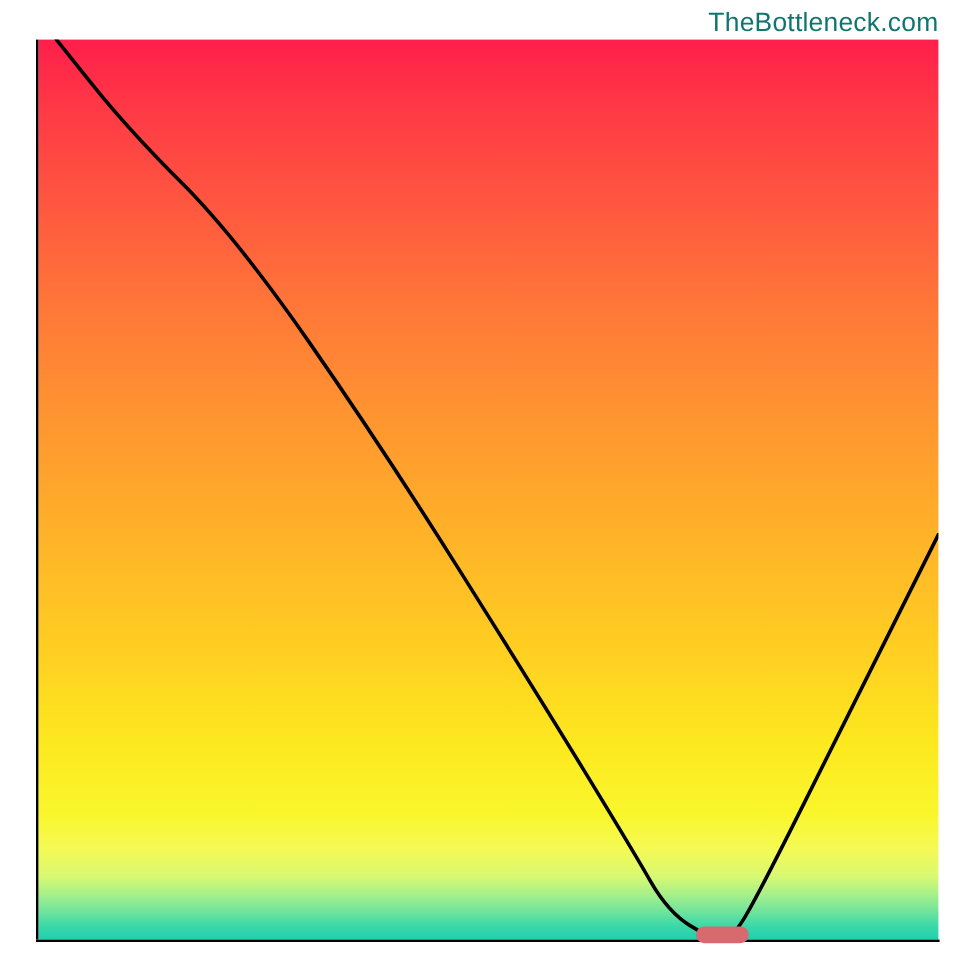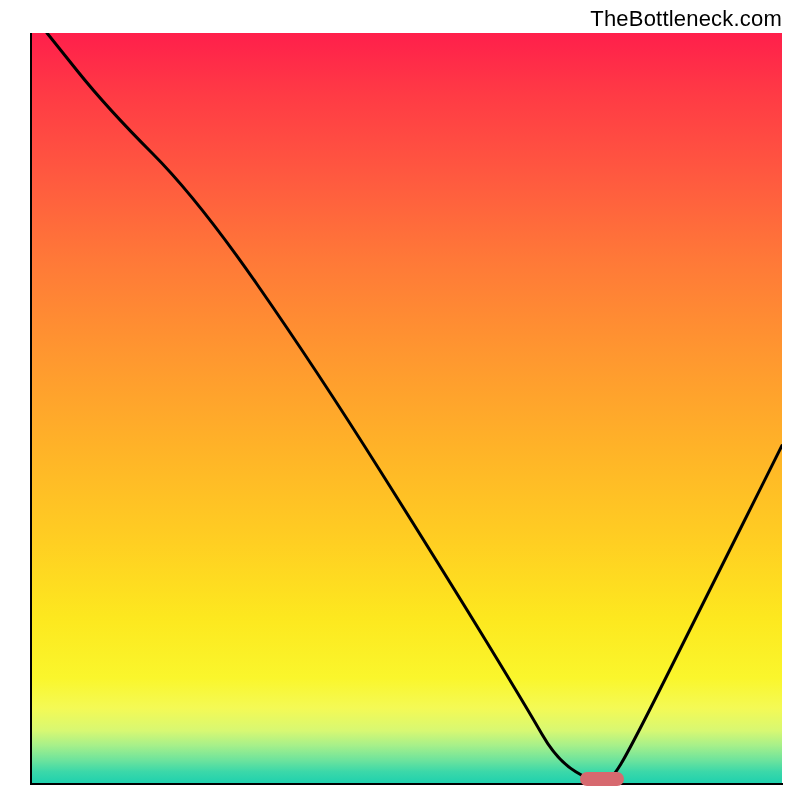--- a/index.html
+++ b/index.html
@@ -53,21 +53,21 @@
     width: 753px;
     height: 2px;
     background: #000;
   }
   .watermark {
     position: absolute;
     top: 6px;
     right: 18px;
     font-family: Arial, Helvetica, sans-serif;
     font-size: 22px;
-    color: #000000;
+    color: #0f766e;
     font-weight: 500;
     letter-spacing: 0.2px;
   }
   svg.curve {
     position: absolute;
     left: 32px;
     top: 33px;
     width: 750px;
     height: 750px;
   }

